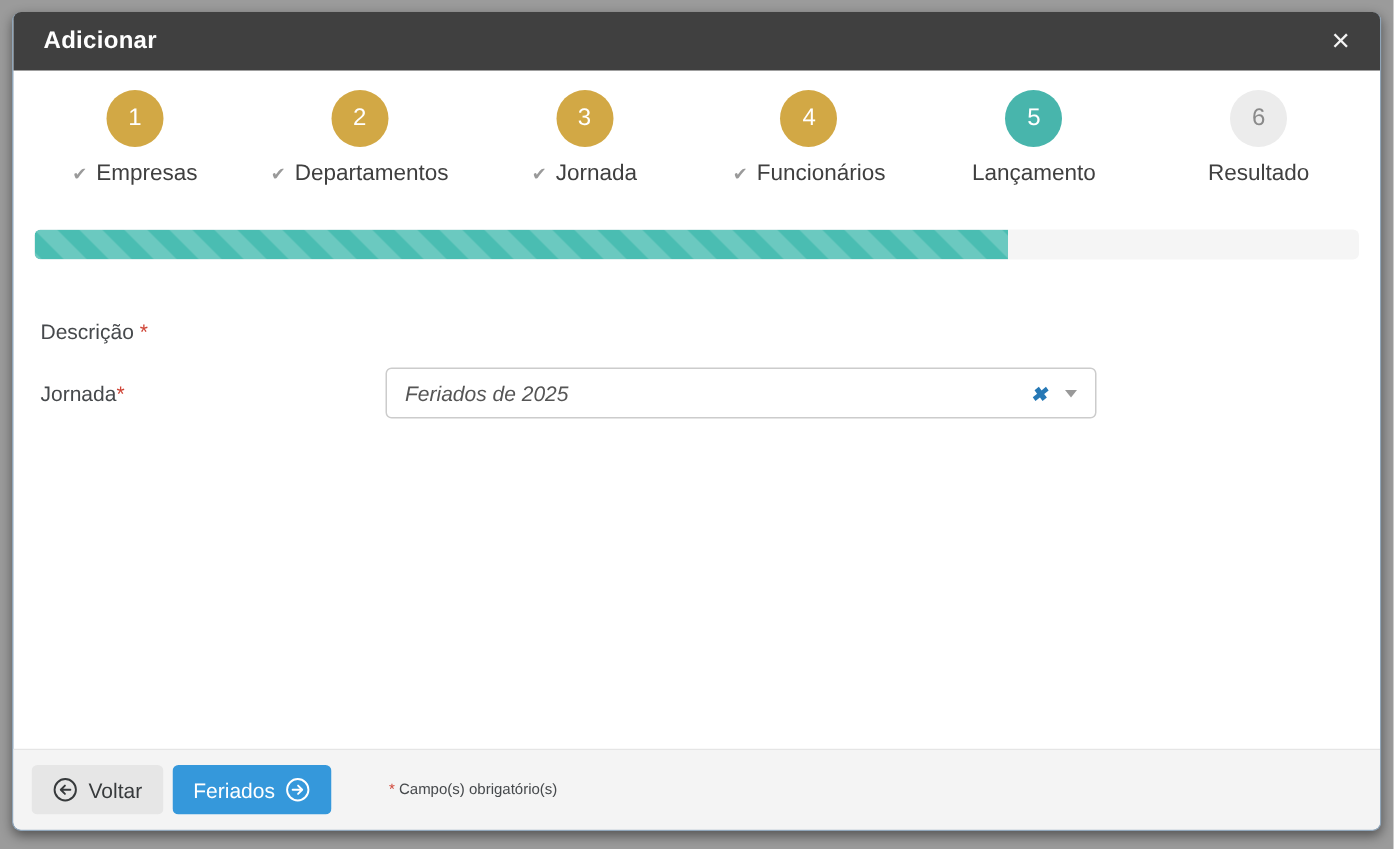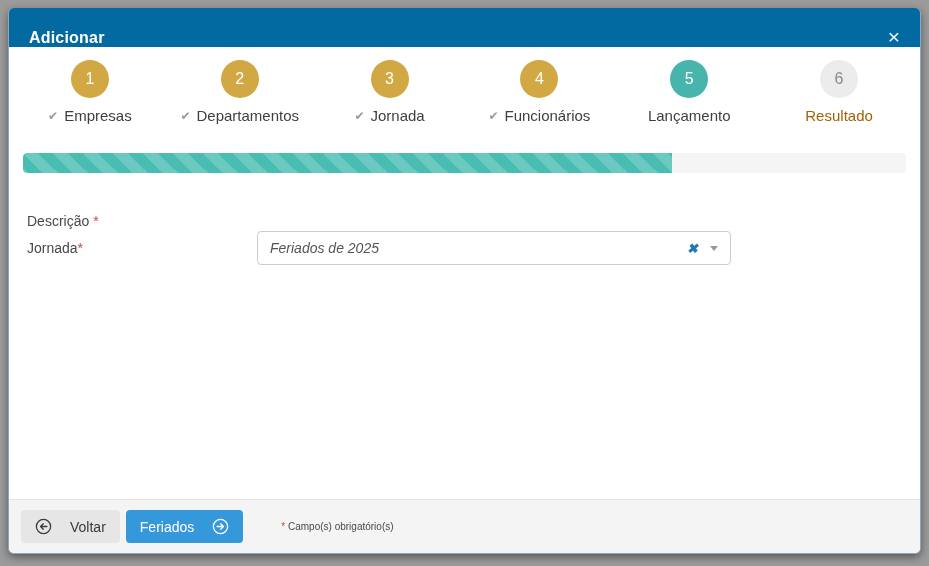--- a/index.html
+++ b/index.html
@@ -11,23 +11,23 @@
     overflow:hidden;
   }
   .modal {
     position:absolute; left:8px; top:8px; width:913px; height:546px;
     background:#fff; border-radius:6px;
     display:flex; flex-direction:column;
     border:1px solid #90a6ba; border-top:none;
     box-shadow:0 3px 8px rgba(0,0,0,.45);
   }
   .modal-header {
-    background:#0369a1; height:39px; flex:0 0 auto;
+    background:#404040; height:39px; flex:0 0 auto;
     border-radius:5px 5px 0 0;
-    display:flex; align-items:flex-end; padding:0 20px;
+    display:flex; align-items:center; padding:0 20px;
   }
   .modal-title { color:#fff; font-size:16px; font-weight:bold; letter-spacing:.2px; }
   .modal-close {
     margin-left:auto; color:#fff; font-size:21px; line-height:1;
     cursor:pointer; opacity:.95; background:none; border:none; font-family:inherit;
   }
   .modal-body { flex:1 1 auto; padding:13px 6px 0 6px; overflow:hidden; }
 
   .stepper { display:flex; }
   .step { flex:1; display:flex; flex-direction:column; align-items:center; }
@@ -36,39 +36,39 @@
     display:flex; align-items:center; justify-content:center;
     color:#fff; font-size:16px;
   }
   .step--completed .step-circle { background:#d2a845; }
   .step--active    .step-circle { background:#48b5ac; }
   .step--pending   .step-circle { background:#ececec; color:#8a8a8a; }
   .step-label {
     margin-top:9px; font-size:15px; color:#3f3f3f;
     display:flex; align-items:center; gap:6px; white-space:nowrap;
   }
-  .step--pending .step-label { color:#a16207; }
+  .step--pending .step-label { color:#404040; }
   .check { color:#9a9a9a; font-size:12px; line-height:1; }
 
   .progress {
     margin:29px 8px 0 8px; height:20px;
     background:#f5f5f5; border-radius:4px; overflow:hidden;
   }
   .progress-fill {
     height:100%;
     background-color:#4abdb2;
     background-image:linear-gradient(45deg,
       rgba(255,255,255,.18) 25%, transparent 25%, transparent 50%,
       rgba(255,255,255,.18) 50%, rgba(255,255,255,.18) 75%, transparent 75%, transparent);
     background-size:30px 30px;
     border-radius:4px 0 0 4px;
   }
 
   .form { margin:40px 8px 0 12px; }
-  .form-row { display:flex; align-items:center; margin-bottom:2px; }
+  .form-row { display:flex; align-items:center; margin-bottom:16px; }
   .form-label { width:230px; flex:0 0 auto; font-size:14px; color:#46494c; }
   .req { color:#cf4436; }
 
   input, .select {
     font-family:inherit; font-size:14px; color:#555;
     border:1px solid #ccc; border-radius:4px;
     height:34px; padding:0 12px; background:#fff; outline:none;
   }
   .input-desc { flex:1 1 auto; margin-right:2px; }
   .input-date { width:121px; }
@@ -80,21 +80,21 @@
     border-left:4px solid transparent; border-right:4px solid transparent;
     border-top:5px solid #999;
   }
 
   .modal-footer {
     flex:0 0 auto; height:54px; background:#f4f4f4;
     border-top:1px solid #e5e5e5; border-radius:0 0 5px 5px;
     display:flex; align-items:center; padding:0 12px;
   }
   .btn {
-    display:inline-flex; align-items:center; gap:18px;
+    display:inline-flex; align-items:center; gap:7px;
     font-size:14px; height:33px; padding:0 13px;
     border-radius:4px; border:1px solid transparent;
     cursor:pointer; font-family:inherit; line-height:1;
   }
   .btn svg { display:block; }
   .btn-back { background:#e6e6e6; color:#373a3c; }
   .btn-exec { background:#3598db; color:#fff; margin-left:6px; }
   .req-note { margin-left:38px; font-size:10px; color:#46494c; }
 </style>
 </head>

